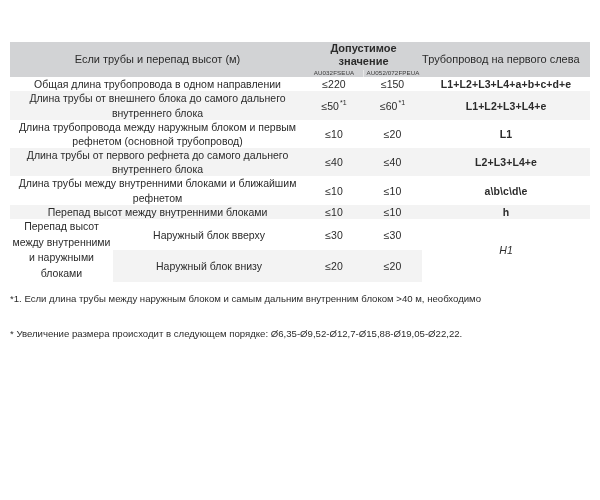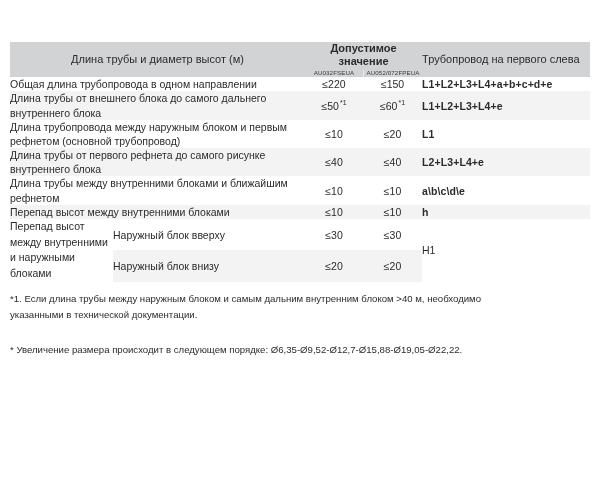--- a/index.html
+++ b/index.html
@@ -79,20 +79,21 @@
     font-weight: bold;
     text-align: left;
     padding-left: 9px;
     line-height: 1.3;
   }
 
   
   .drow td {
     border-right: 1px solid #e6e6e6;
     border-bottom: 1px solid #e6e6e6;
+    text-align: center;
   }
   .drow td:last-child { border-right: 0; }
   .drow.odd td { background: #ffffff; }
   .drow.even td { background: #f3f3f3; }
 
   .c-label {
     text-align: left;
     padding: 7px 8px 7px 9px;
     line-height: 1.35;
     font-size: 10.5px;
@@ -128,20 +129,21 @@
     text-align: left;
     padding: 7px 8px 7px 11px;
     font-size: 10.5px;
     margin-left: 20px;
   }
   .c-merge-pipe {
     text-align: left;
     padding-left: 9px;
     font-size: 10.5px;
     vertical-align: middle;
+    font-style: italic;
   }
 
   
   .notes {
     width: 580px;
     margin: 9px 0 0 0;
     font-size: 9.6px;
     line-height: 1.58;
     color: #2b2b2b;
   }
@@ -157,21 +159,21 @@
     <colgroup>
       <col style="width:103px">
       <col style="width:192px">
       <col style="width:58px">
       <col style="width:59px">
       <col style="width:168px">
     </colgroup>
 
     <thead>
       <tr class="hdr-row">
-        <th colspan="2" class="hdr-main">Длина трубы и диаметр высот (м)</th>
+        <th colspan="2" class="hdr-main">Если трубы и перепад высот (м)</th>
         <th colspan="2" class="hdr-allow">
           <span class="hdr-allow-title">Допустимое значение</span>
           <span class="hdr-codes">
             <span class="hdr-code left">AU032FSEUA</span>
             <span class="hdr-code">AU052/072FPEUA</span>
           </span>
         </th>
         <th class="hdr-right">Трубопровод на первого слева</th>
       </tr>
     </thead>
@@ -193,21 +195,21 @@
       </tr>
 
       <tr class="drow odd">
         <td colspan="2" class="c-label">Длина трубопровода между наружным блоком и первым рефнетом (основной трубопровод)</td>
         <td class="c-val"><span>≤10</span></td>
         <td class="c-val"><span>≤20</span></td>
         <td class="c-pipe">L1</td>
       </tr>
 
       <tr class="drow even">
-        <td colspan="2" class="c-label">Длина трубы от первого рефнета до самого рисунке внутреннего блока</td>
+        <td colspan="2" class="c-label">Длина трубы от первого рефнета до самого дальнего внутреннего блока</td>
         <td class="c-val"><span>≤40</span></td>
         <td class="c-val"><span>≤40</span></td>
         <td class="c-pipe">L2+L3+L4+e</td>
       </tr>
 
       <tr class="drow odd">
         <td colspan="2" class="c-label">Длина трубы между внутренними блоками и ближайшим рефнетом</td>
         <td class="c-val"><span>≤10</span></td>
         <td class="c-val"><span>≤10</span></td>
         <td class="c-pipe">a\b\c\d\e</td>
@@ -232,17 +234,16 @@
         <td class="c-sub">Наружный блок внизу</td>
         <td class="c-val">≤20</td>
         <td class="c-val">≤20</td>
       </tr>
 
     </tbody>
   </table>
 
   <div class="notes">
     <p class="note-line">*1. Если длина трубы между наружным блоком и самым дальним внутренним блоком &gt;40 м, необходимо</p>
-    <p class="note-line">указанными в технической документации.</p>
     <p class="note-line note-gap">* Увеличение размера происходит в следующем порядке: Ø6,35-Ø9,52-Ø12,7-Ø15,88-Ø19,05-Ø22,22.</p>
   </div>
 
 </div>
 
 </body></html>

